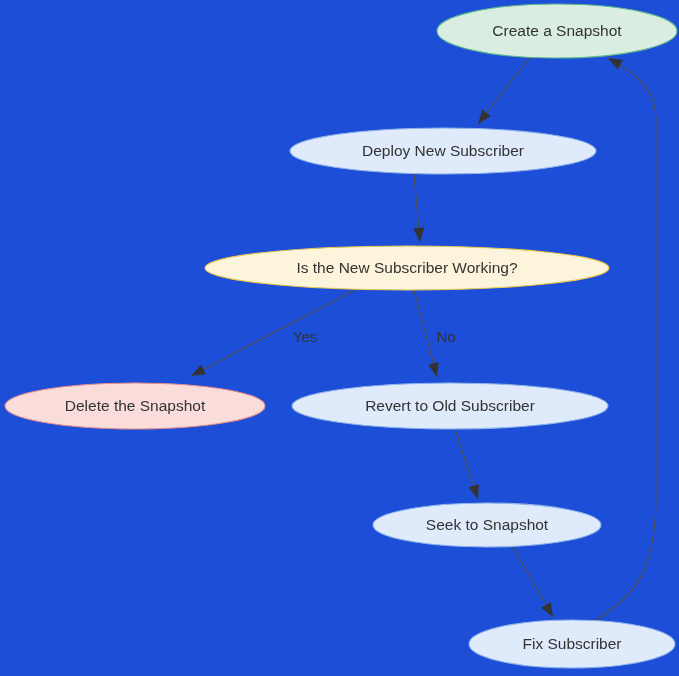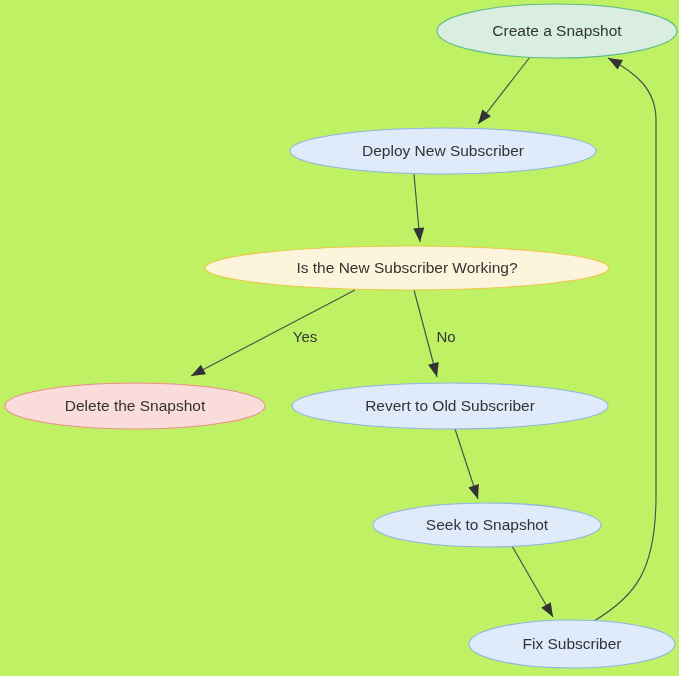--- a/index.html
+++ b/index.html
@@ -11,21 +11,21 @@
   body {
     width: 679px;
     height: 676px;
     overflow: hidden;
     font-family: "Liberation Sans", sans-serif;
   }
   #diagram-canvas {
     position: relative;
     width: 679px;
     height: 676px;
-    background: #bef264;
+    background: #1d4ed8;
   }
   #flow-svg {
     position: absolute;
     top: 0;
     left: 0;
     width: 679px;
     height: 676px;
     display: block;
   }
   .node-ellipse {

